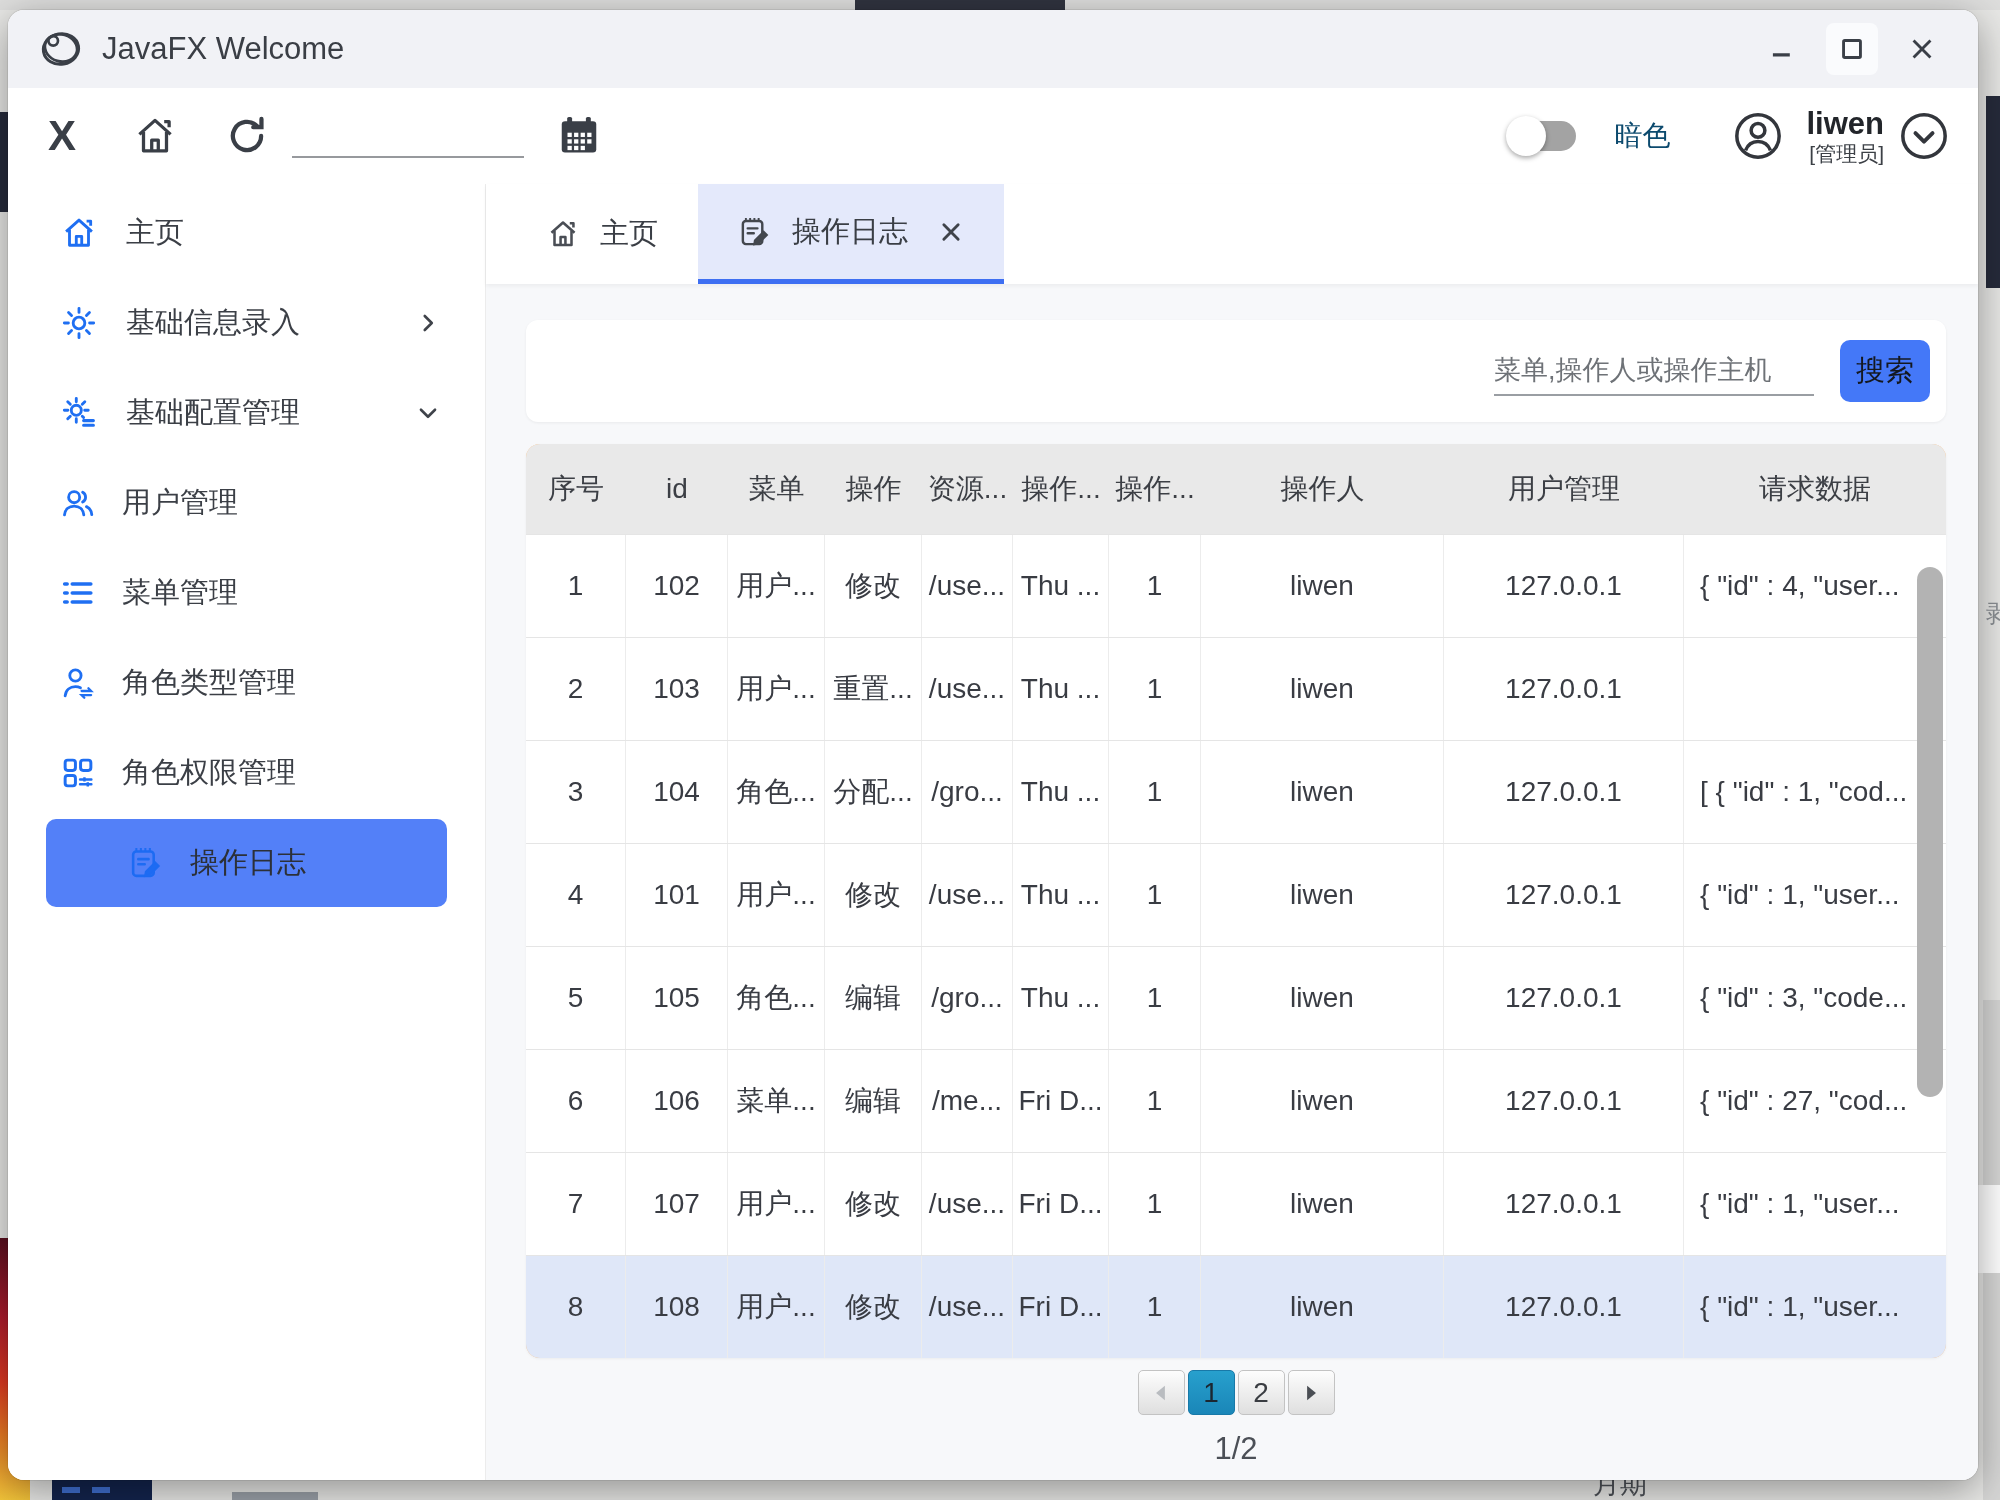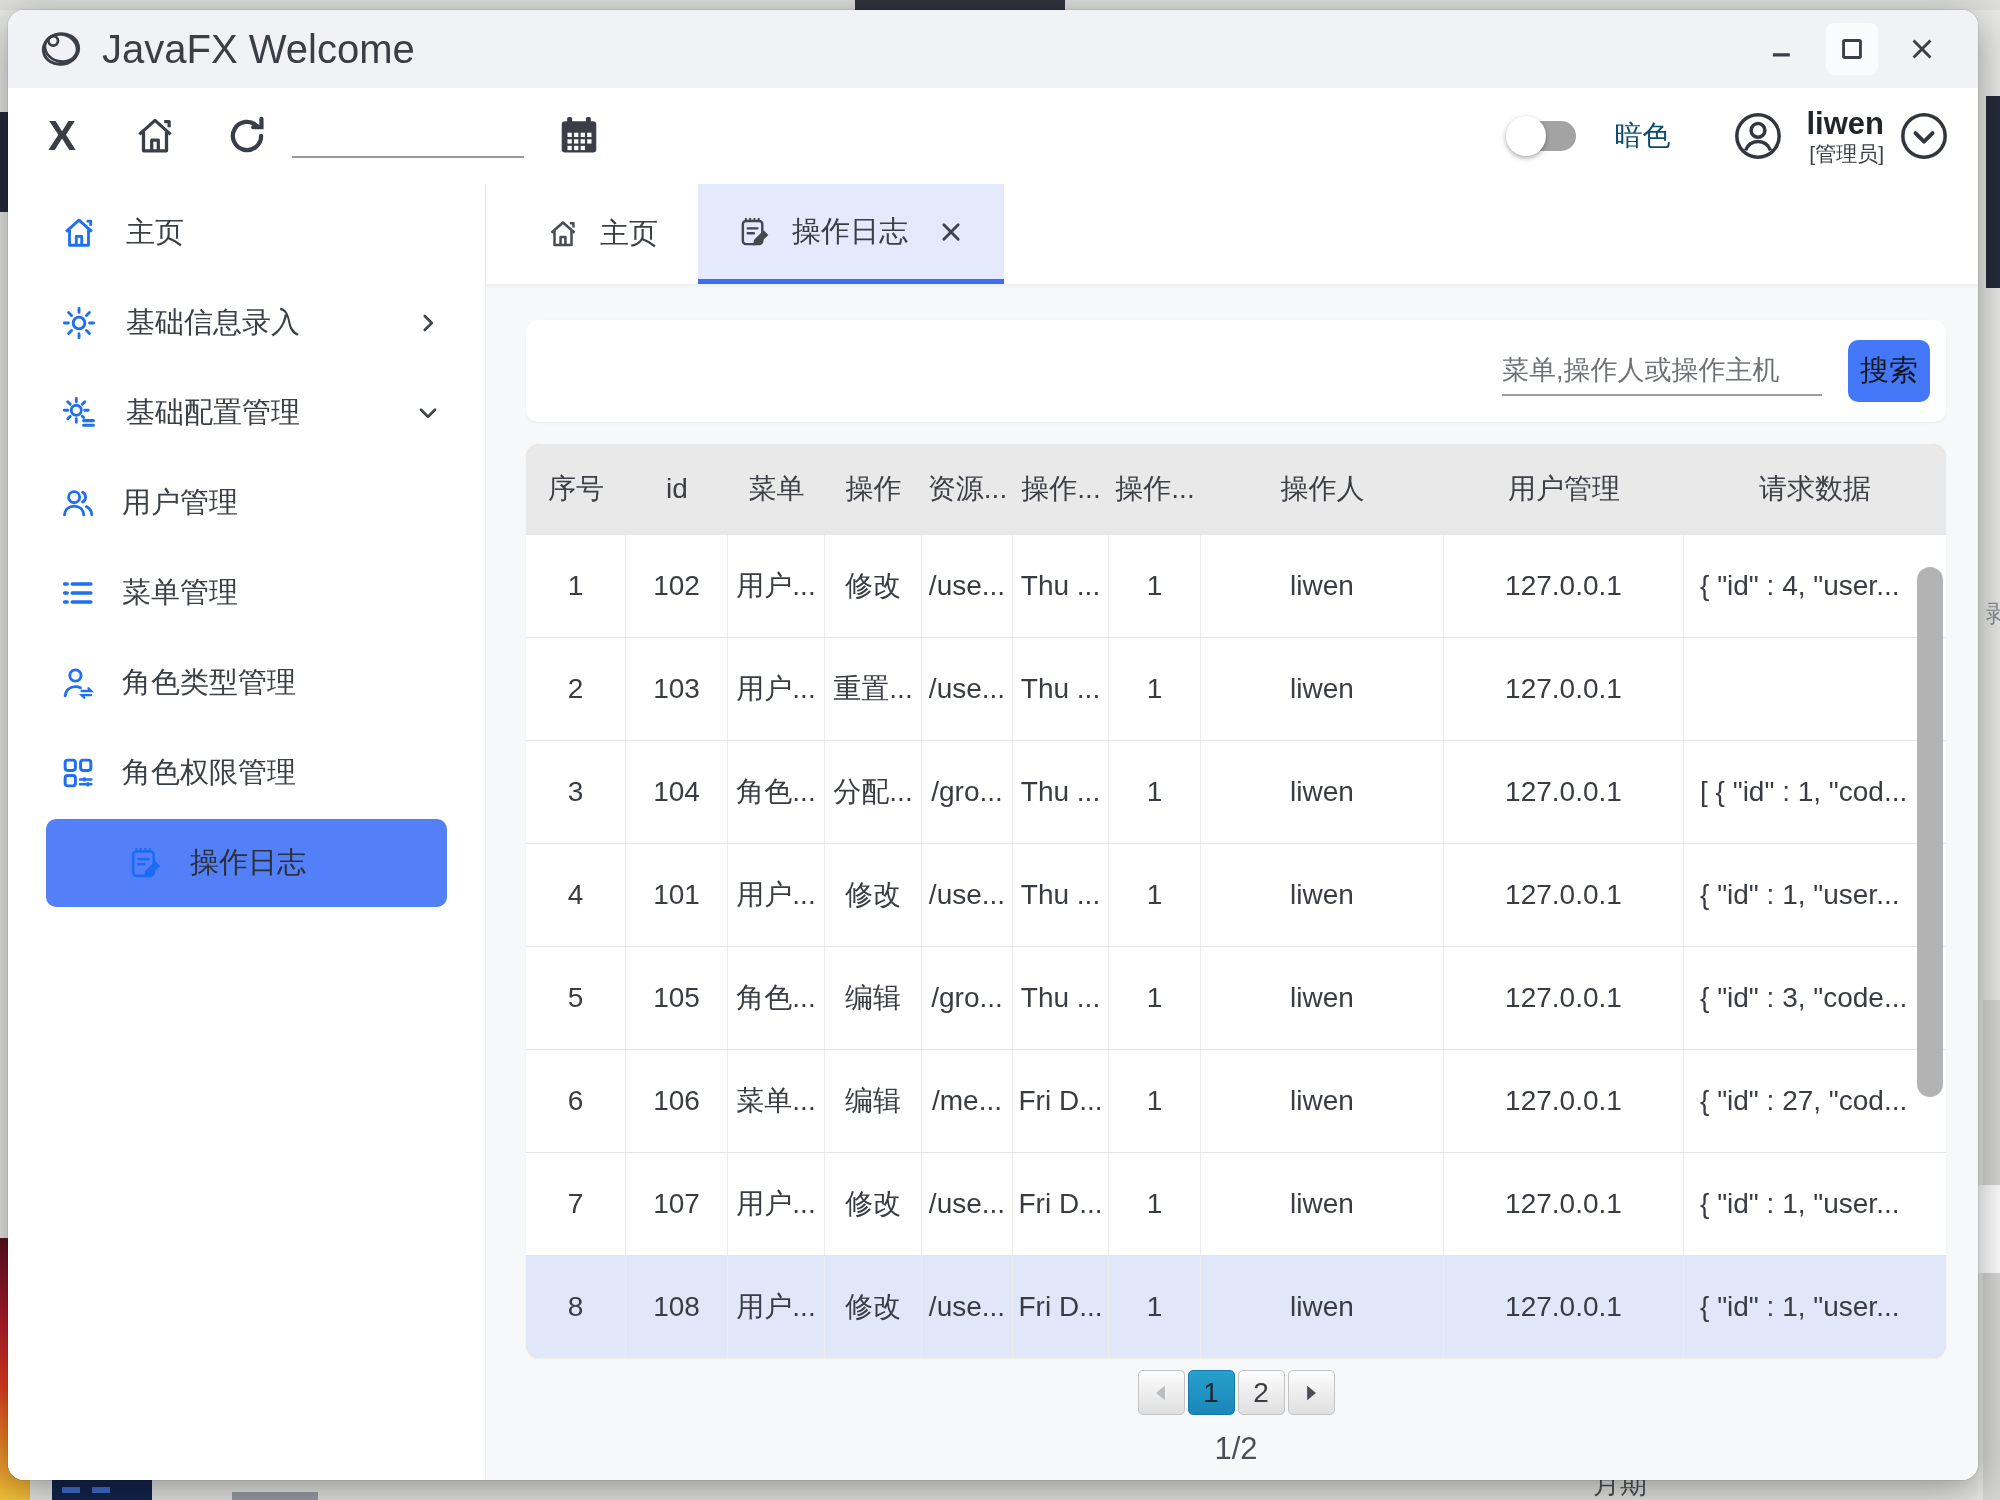--- a/index.html
+++ b/index.html
@@ -35,21 +35,21 @@
     box-shadow:0 10px 40px rgba(0,0,0,.38), 0 0 0 1px rgba(0,0,0,.07);
     display:flex; flex-direction:column;
   }
 
   
   .titlebar {
     height:78px; background:#f1f2f6; display:flex; align-items:center;
     padding:0 30px; flex:none;
   }
   .titlebar .logo { width:46px; height:46px; margin-right:18px; }
-  .titlebar .title { font-size:40px; font-weight:500; color:#3a3e45; }
+  .titlebar .title { font-size:31px; font-weight:500; color:#3a3e45; }
   .win-controls { margin-left:auto; display:flex; align-items:center; gap:18px; }
   .win-btn { width:52px; height:52px; display:flex; align-items:center; justify-content:center; border-radius:8px; }
   .win-btn.maximize { background:#fafbfd; }
   .win-btn svg { width:26px; height:26px; }
 
   
   .toolbar {
     height:96px; background:#fff; display:flex; align-items:center;
     padding:0 28px; flex:none;
   }
@@ -109,21 +109,21 @@
     height:102px; background:#fff; border-radius:12px; flex:none;
     box-shadow:0 1px 3px rgba(0,0,0,.06);
     display:flex; align-items:center; justify-content:flex-end; padding-right:16px; gap:26px;
   }
   .search-input {
     width:320px; height:50px; border:none; border-bottom:2px solid #9a9ea3;
     font-size:27px; background:transparent; outline:none; color:#3a3e45;
   }
   .search-input::placeholder { color:#6e7277; }
   .search-btn {
-    width:82px; height:62px; background:#4478f8; border:none; border-radius:10px;
+    width:90px; height:62px; background:#4478f8; border:none; border-radius:10px;
     font-size:29px; color:#14181f; font-family:inherit;
   }
 
   
   .table-card {
     margin-top:22px; background:#fdba74; border-radius:14px; flex:none;
     position:relative; overflow:hidden; box-shadow:0 1px 3px rgba(0,0,0,.05);
   }
   .t-grid { display:grid; grid-template-columns:100px 102px 97px 97px 91px 96px 92px 243px 240px 1fr; }
   .table-header { height:90px; background:#e9e9e9; align-items:center; }

